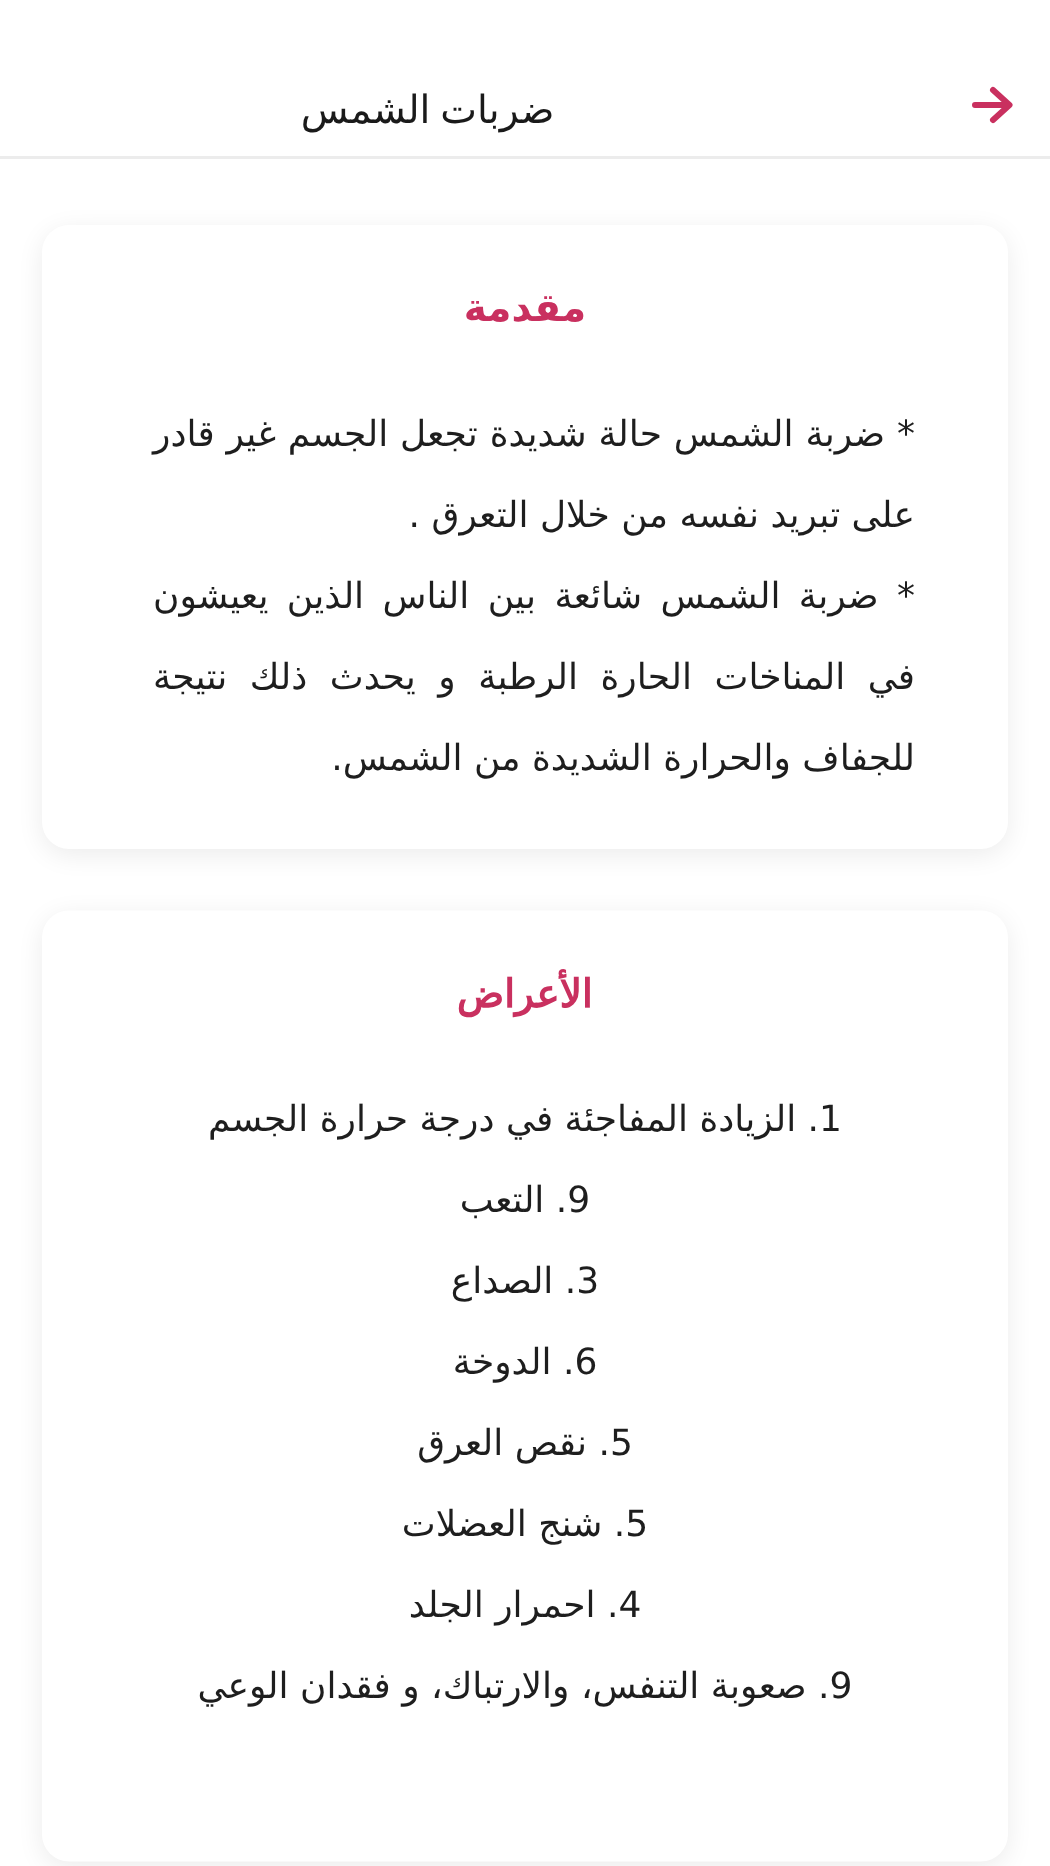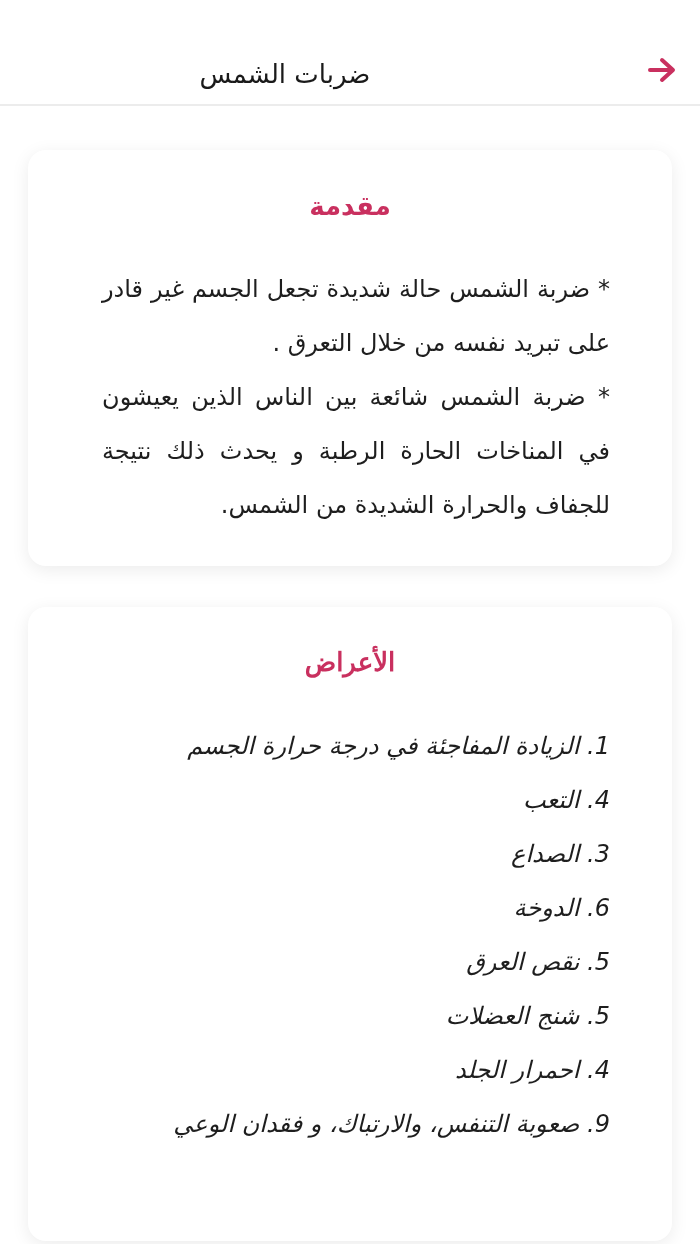--- a/index.html
+++ b/index.html
@@ -27,20 +27,21 @@
     }
     .header-title {
       position: absolute;
       top: 56px;
       left: 0;
       width: 570px;
       text-align: center;
       font-size: 26px;
       color: #1a1a1a;
       line-height: 36px;
+      font-family: Liberation Serif, serif;
     }
     .back-button {
       position: absolute;
       top: 52px;
       right: 18px;
       width: 40px;
       height: 40px;
       display: flex;
       align-items: center;
       justify-content: center;
@@ -99,22 +100,21 @@
     }
     .symptom-list {
       list-style: none;
       margin: 38px 0 0 0;
       padding: 0;
     }
     .symptom-list li {
       font-size: 24px;
       line-height: 54px;
       color: #1e1e1e;
-      text-align: right;
-      font-style: italic;
+      text-align: center;
     }
   </style>
 </head>
 <body>
 
 <div class="header">
   <div class="header-title">ضربات الشمس</div>
   <div class="back-button">
     <span>
       <svg width="30" height="26" viewBox="0 0 30 26">
@@ -131,21 +131,21 @@
     <div class="intro-text">
       <p>* ضربة الشمس حالة شديدة تجعل الجسم غير قادر على تبريد نفسه من خلال التعرق .</p>
       <p>* ضربة الشمس شائعة بين الناس الذين يعيشون في المناخات الحارة الرطبة و يحدث ذلك نتيجة للجفاف والحرارة الشديدة من الشمس.</p>
     </div>
   </div>
 
   <div class="card card-symptoms">
     <h2 class="card-title">الأعراض</h2>
     <ul class="symptom-list">
       <li>1. الزيادة المفاجئة في درجة حرارة الجسم</li>
-      <li>4. التعب</li>
+      <li>9. التعب</li>
       <li>3. الصداع</li>
       <li>6. الدوخة</li>
       <li>5. نقص العرق</li>
       <li>5. شنج العضلات</li>
       <li>4. احمرار الجلد</li>
       <li>9. صعوبة التنفس، والارتباك، و فقدان الوعي</li>
     </ul>
   </div>
 
 </div>

